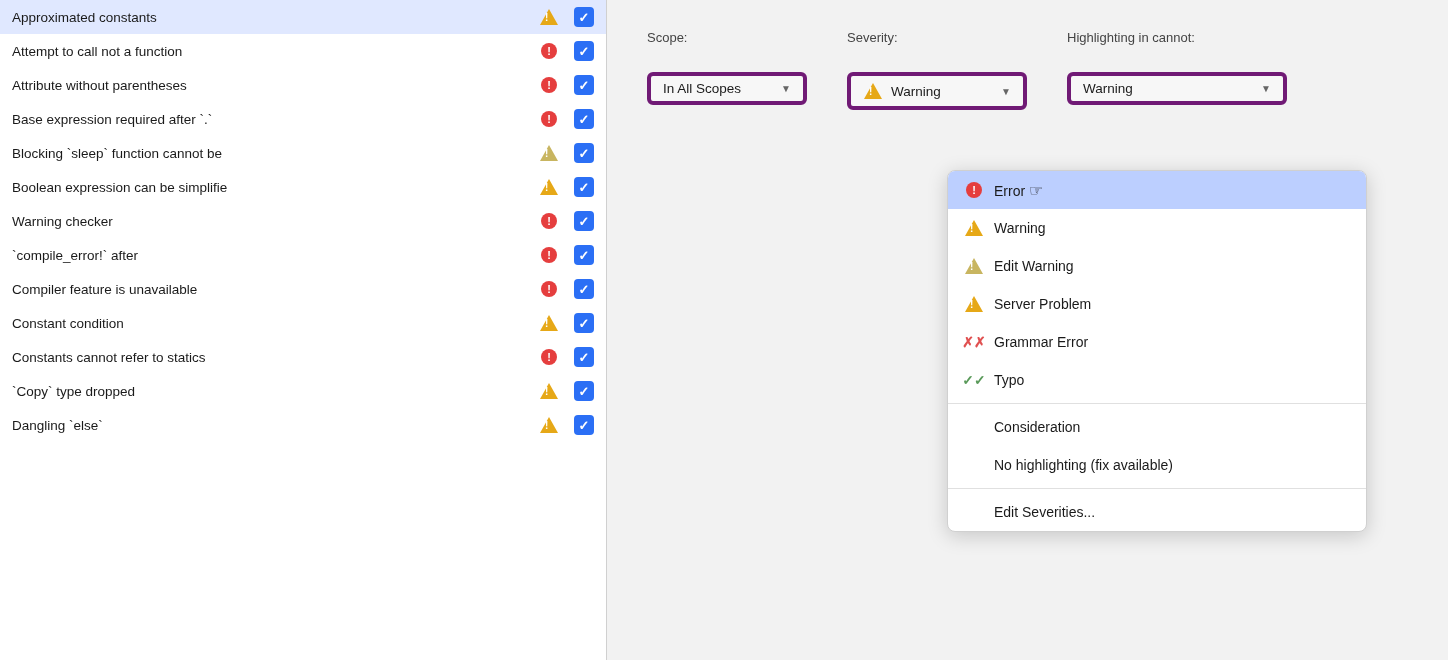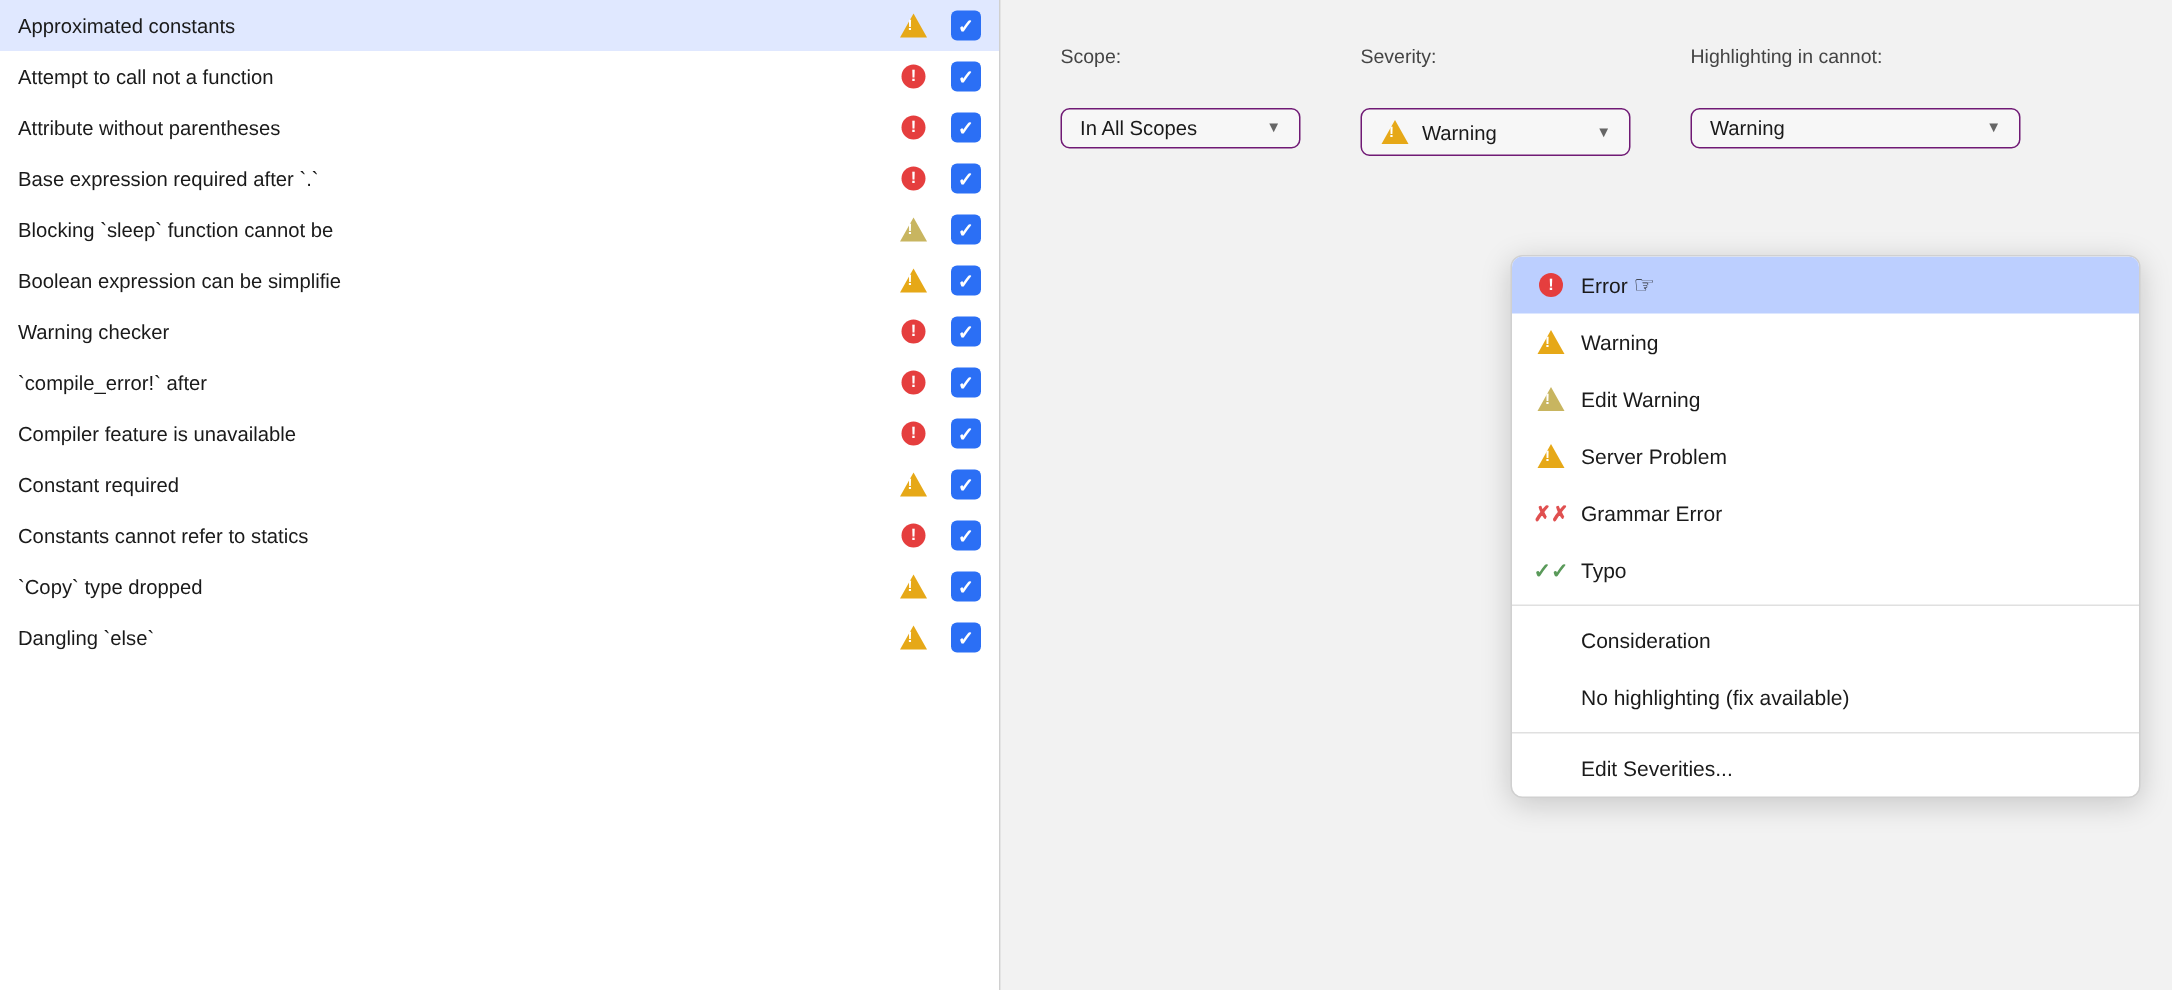--- a/index.html
+++ b/index.html
@@ -6,21 +6,21 @@
     body {
       font-family: -apple-system, BlinkMacSystemFont, "Segoe UI", sans-serif;
       font-size: 14px;
       background: #f2f2f2;
       display: flex;
       width: 1448px;
       height: 660px;
       overflow: hidden;
     }
     .left-panel {
-      width: 667px;
+      width: 607px;
       background: #ffffff;
       border-right: 1px solid #d0d0d0;
       display: flex;
       flex-direction: column;
       padding-bottom: 12px;
     }
     .list-container {
       flex: 1;
       overflow-y: auto;
     }
@@ -152,21 +152,21 @@
     .control-label {
       font-size: 13px;
       color: #444;
       margin-bottom: 21px;
     }
     .dropdown-btn {
       display: flex;
       align-items: center;
       gap: 8px;
       padding: 5px 12px;
-      border: 1px solid #701a75;
+      border: 4px solid #701a75;
       border-radius: 6px;
       background: #f7f7f7;
       cursor: pointer;
       font-size: 13.5px;
       min-width: 160px;
       color: #1a1a1a;
     }
     .dropdown-arrow {
       margin-left: auto;
       font-size: 10px;
@@ -284,21 +284,21 @@
         <div class="checkbox"></div>
       </div>
       <div class="list-item">
         <span class="list-item-name">Compiler feature is unavailable</span>
         <div class="list-item-icon">
           <div class="icon-error">!</div>
         </div>
         <div class="checkbox"></div>
       </div>
       <div class="list-item">
-        <span class="list-item-name">Constant required</span>
+        <span class="list-item-name">Constant condition</span>
         <div class="list-item-icon">
           <div class="icon-warning"></div>
         </div>
         <div class="checkbox"></div>
       </div>
       <div class="list-item">
         <span class="list-item-name">Constants cannot refer to statics</span>
         <div class="list-item-icon">
           <div class="icon-error">!</div>
         </div>

